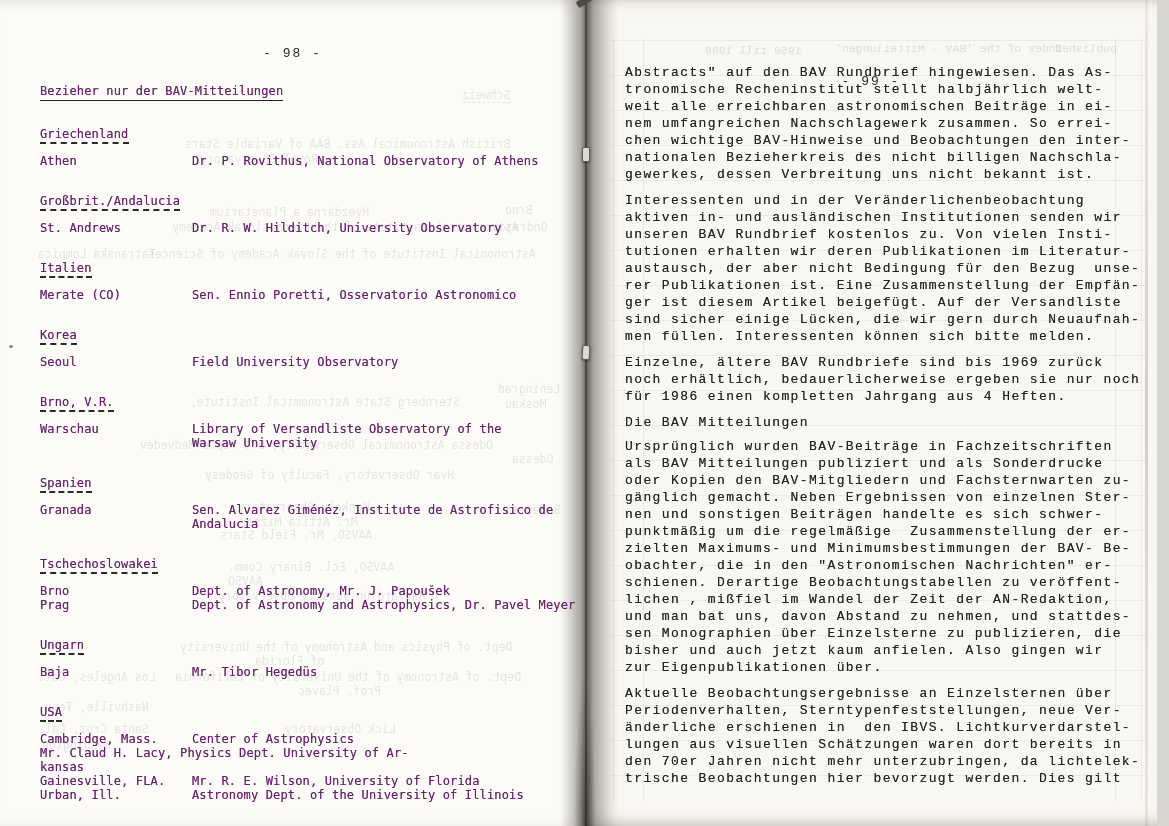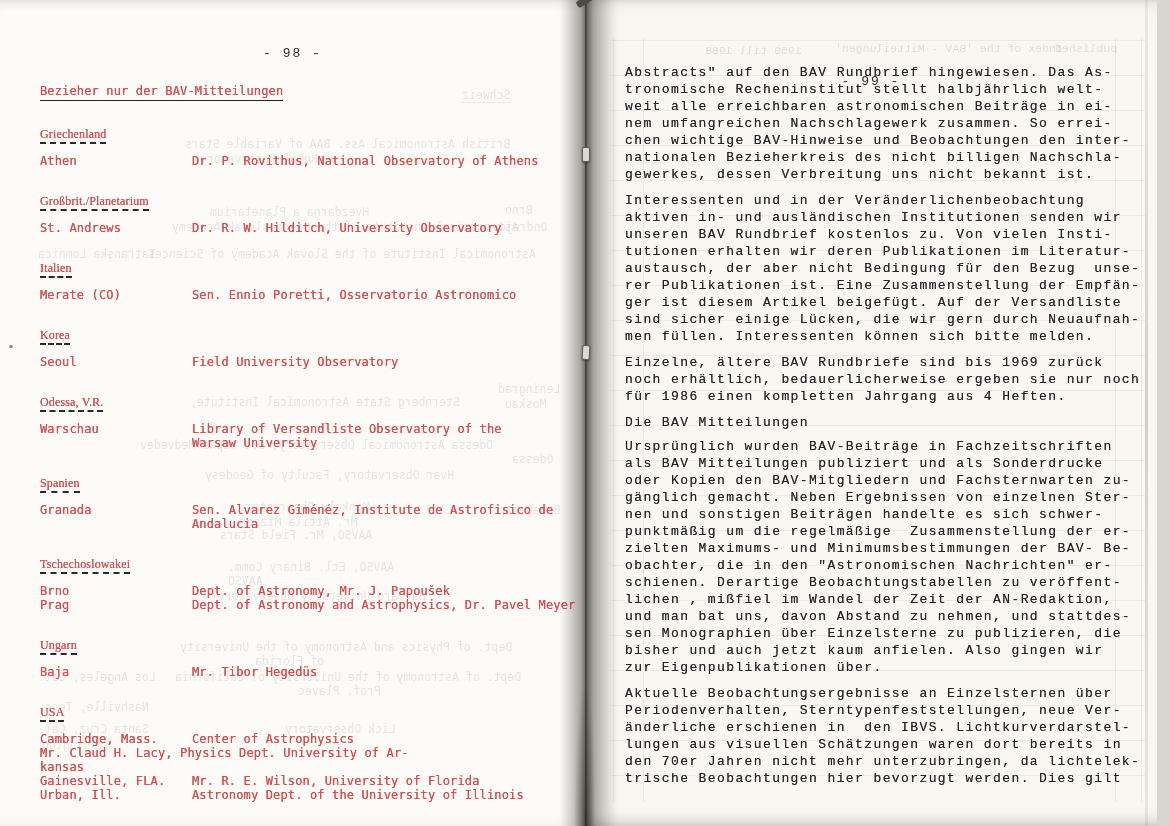--- a/index.html
+++ b/index.html
@@ -13,24 +13,24 @@
   .page-right{left:585px;width:572px;background:#f9f7f1;font-family:"Liberation Mono",monospace;
     box-shadow:inset 22px 0 26px -14px rgba(45,40,33,.55), inset 0 -12px 16px -12px rgba(55,50,42,.25), inset 0 8px 10px -10px rgba(55,50,42,.20);}
 
   .pnum{position:absolute;width:100%;text-align:center;font-size:13px;letter-spacing:2px;color:#2a2a2e;
     font-family:"Liberation Mono",monospace;}
   .page-left .pnum{top:46px;}
   .page-right .pnum{top:34px;margin-top:40px;}
 
   
   .lcontent{position:absolute;left:40px;top:84px;width:536px;font-size:12px;line-height:14px;
-    letter-spacing:.15px;color:#ef4444;text-shadow:0 0 .4px rgba(20,20,20,.55);}
+    letter-spacing:.15px;color:#701a75;text-shadow:0 0 .4px rgba(20,20,20,.55);}
   .doc-title{display:inline-block;border-bottom:1.4px solid #222;padding-bottom:2px;}
   .section{margin-top:26px;}
-  .country{display:inline-block;border-bottom:2px dashed #2a2a2a;padding-bottom:1px;font-family:Liberation Serif, serif;}
+  .country{display:inline-block;border-bottom:2px dashed #2a2a2a;padding-bottom:1px;}
   .entry{display:flex;margin-top:10px;}
   .entry ~ .entry{margin-top:0;}
   .city{width:152px;flex:none;white-space:pre;}
   .inst{flex:1;white-space:pre;}
 
   
   .rcontent{position:absolute;left:40px;top:64px;width:525px;color:#232327;
     font-size:13px;line-height:17px;letter-spacing:1.4px;text-shadow:0 0 .45px rgba(25,25,30,.6);}
   .para{white-space:pre;margin:0 0 9px 0;}
   .para.rh{margin:3px 0 7px 0;}
@@ -102,33 +102,33 @@
         <div class="bl" style="left: 42px; top: 738px;">Washington</div>
       </div>
     <div class="pnum">- 98 -</div>
     <div class="lcontent">
       <div><span class="doc-title">Bezieher nur der BAV-Mitteilungen</span></div>
       <div id="left-sections">
           <div class="section"><span class="country">Griechenland</span><div class="entry">
               <div class="city">Athen</div>
               <div class="inst">Dr. P. Rovithus, National Observatory of Athens</div>
             </div></div>
-          <div class="section"><span class="country">Großbrit./Planetarium</span><div class="entry">
+          <div class="section"><span class="country">Großbrit./Andalucia</span><div class="entry">
               <div class="city">St. Andrews</div>
               <div class="inst">Dr. R. W. Hilditch, University Observatory</div>
             </div></div>
           <div class="section"><span class="country">Italien</span><div class="entry">
               <div class="city">Merate (CO)</div>
               <div class="inst">Sen. Ennio Poretti, Osservatorio Astronomico</div>
             </div></div>
           <div class="section"><span class="country">Korea</span><div class="entry">
               <div class="city">Seoul</div>
               <div class="inst">Field University Observatory</div>
             </div></div>
-          <div class="section"><span class="country">Odessa, V.R.</span><div class="entry">
+          <div class="section"><span class="country">Brno, V.R.</span><div class="entry">
               <div class="city">Warschau</div>
               <div class="inst">Library of Versandliste Observatory of the
 Warsaw University</div>
             </div></div>
           <div class="section"><span class="country">Spanien</span><div class="entry">
               <div class="city">Granada</div>
               <div class="inst">Sen. Alvarez Giménéz, Institute de Astrofisico de
 Andalucia</div>
             </div></div>
           <div class="section"><span class="country">Tschechoslowakei</span><div class="entry">

